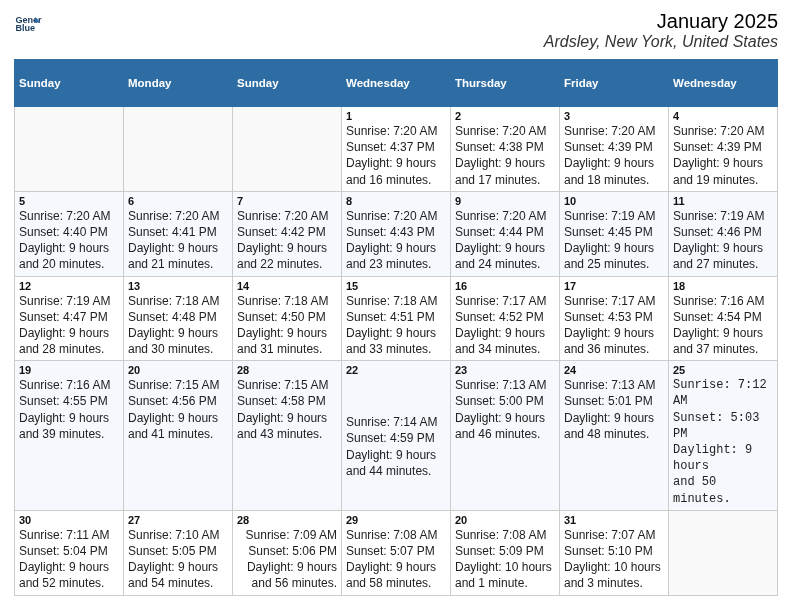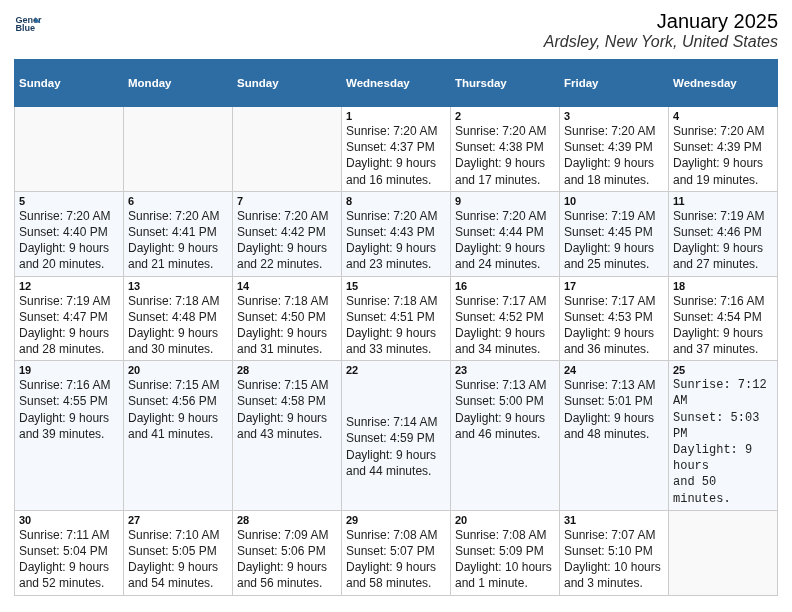--- a/index.html
+++ b/index.html
@@ -312,21 +312,21 @@
           </td>
           <td>
             <span class="day-num">27</span>
             <div class="day-info" style="white-space: pre-line;">Sunrise: 7:10 AM
 Sunset: 5:05 PM
 Daylight: 9 hours
 and 54 minutes.</div>
           </td>
           <td>
             <span class="day-num">28</span>
-            <div class="day-info" style="white-space: pre-line;">Sunrise: 7:09 AM
+            <div class="day-info" style="white-space: pre-line; text-align: right;">Sunrise: 7:09 AM
 Sunset: 5:06 PM
 Daylight: 9 hours
 and 56 minutes.</div>
           </td>
           <td>
             <span class="day-num">29</span>
             <div class="day-info" style="white-space: pre-line;">Sunrise: 7:08 AM
 Sunset: 5:07 PM
 Daylight: 9 hours
 and 58 minutes.</div>

